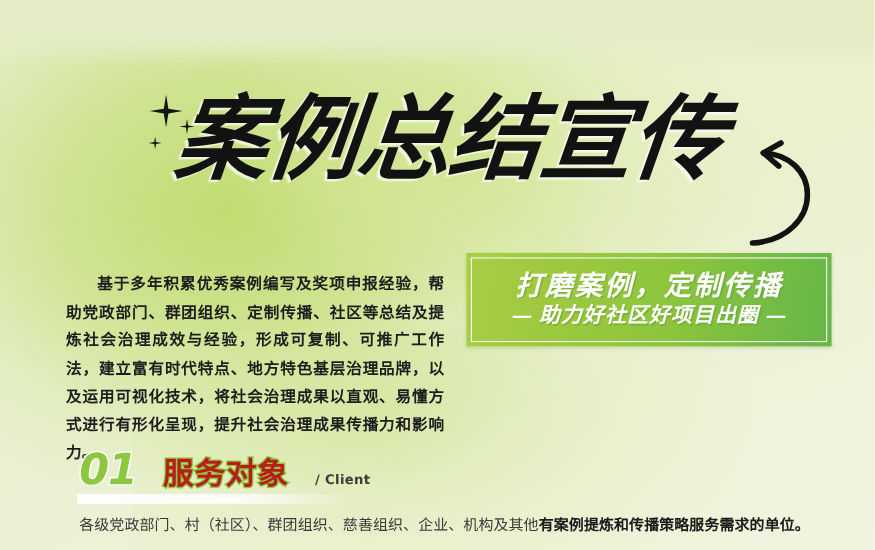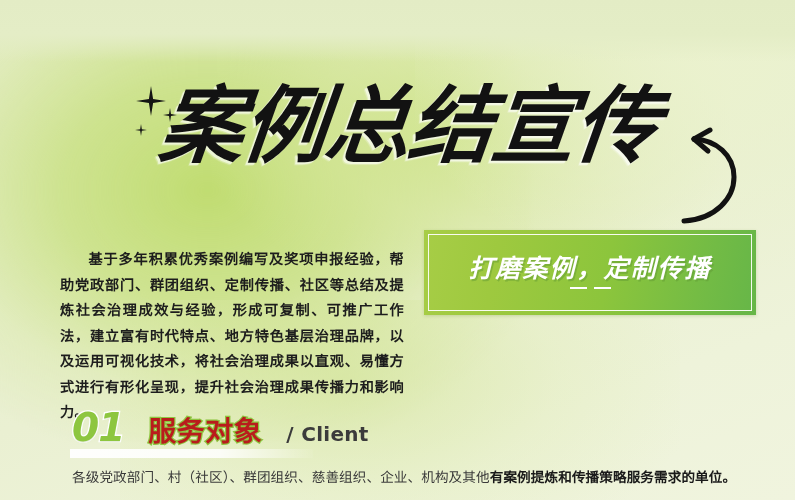--- a/index.html
+++ b/index.html
@@ -228,21 +228,21 @@
     font-size: 28px;
     font-weight: 700;
     color: #b91c1c;
     letter-spacing: 0.5px;
     line-height: 1;
     -webkit-text-stroke: 2.4px #8dc63f;
     paint-order: stroke fill;
   }
   .sec-en {
     font-family: "DejaVu Sans", "Liberation Sans", sans-serif;
-    font-size: 20px;
+    font-size: 12px;
     font-weight: 700;
     color: #3b3b3b;
     letter-spacing: 0.3px;
     line-height: 1;
   }
 
   
   .footer-line {
     position: absolute;
     left: 72px;
@@ -286,20 +286,21 @@
     </svg>
   </div>
 
   <p class="body-copy">基于多年积累优秀案例编写及奖项申报经验，帮助党政部门、群团组织、定制传播、社区等总结及提炼社会治理成效与经验，形成可复制、可推广工作法，建立富有时代特点、地方特色基层治理品牌，以及运用可视化技术，将社会治理成果以直观、易懂方式进行有形化呈现，提升社会治理成果传播力和影响力。</p>
 
   <div class="badge">
     <div class="badge-inner">
       <div class="badge-line1">打磨案例，定制传播</div>
       <div class="badge-line2-wrap">
         <span class="badge-dash"></span>
+        <span class="badge-line2">助力好社区好项目出圈</span>
         <span class="badge-dash"></span>
       </div>
     </div>
   </div>
 
   <div class="section-rule"></div>
   <div class="section-head">
     <span class="sec-num">01</span>
     <span class="sec-cn">服务对象</span>
     <span class="sec-en">/ Client</span>

